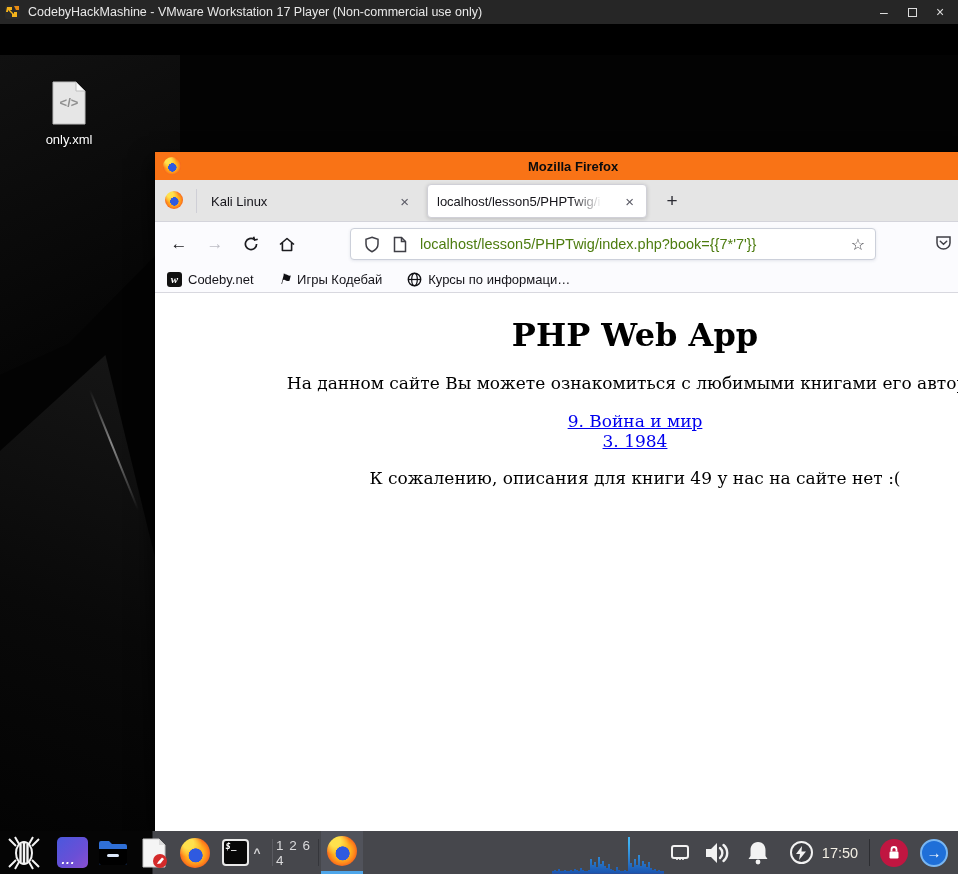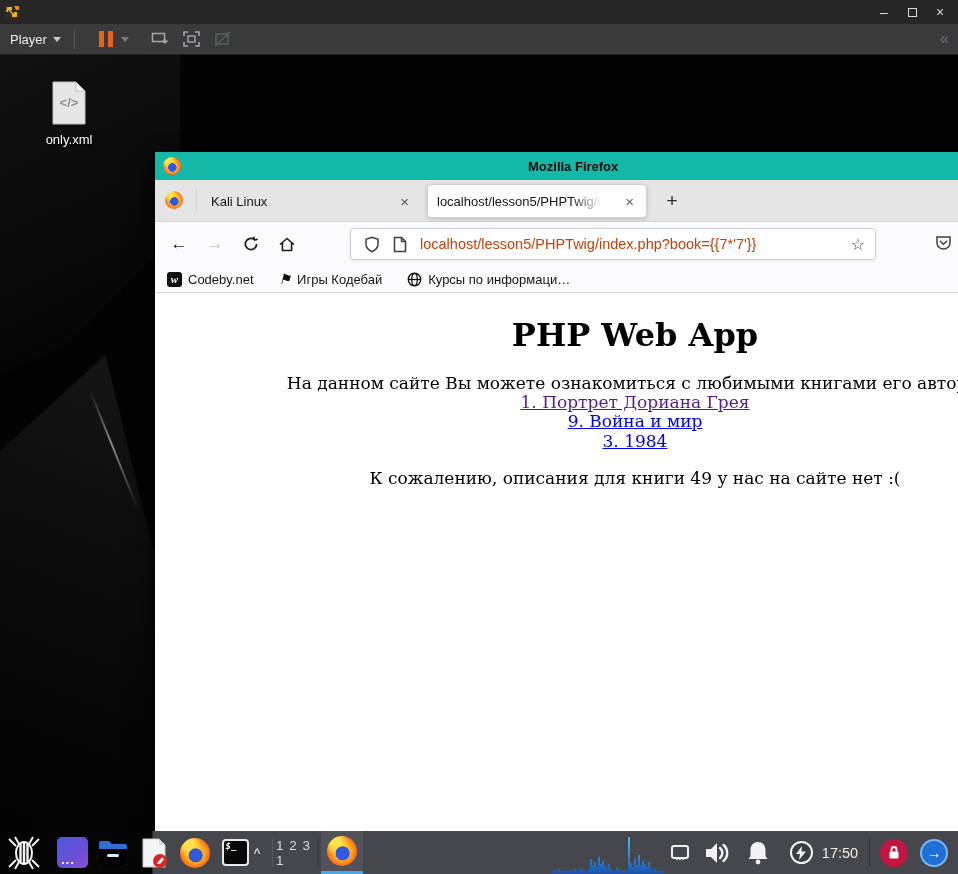--- a/index.html
+++ b/index.html
@@ -39,21 +39,21 @@
     background:linear-gradient(to bottom,rgba(255,255,255,0),rgba(255,255,255,.5) 45%,rgba(255,255,255,0));
     transform:rotate(-22deg); }
   .desktop-icon { position:absolute; left:34px; top:25px; width:70px; text-align:center; cursor:default; }
   .desktop-icon svg { display:block; margin:0 auto; }
   .desktop-icon .label { display:block; margin-top:6px; color:#fff; font-size:13px; text-shadow:0 1px 2px #000; }
   .file-glyph { font-size:13px; font-weight:bold; fill:#8f8f8f; }
 
   
   .ffwin { position:absolute; left:155px; top:152px; width:803px; height:679px; background:#fff;
     box-shadow:0 0 0 1px rgba(0,0,0,.25), -6px 6px 18px rgba(0,0,0,.55); }
-  .ff-titlebar { position:absolute; left:0; top:0; width:100%; height:28px; background:#14b8a6; }
+  .ff-titlebar { position:absolute; left:0; top:0; width:100%; height:28px; background:#f97316; }
   .ff-titlebar .ff-logo { position:absolute; left:8px; top:5px; }
   .ff-title { position:absolute; left:373px; top:7px; font-weight:bold; font-size:13px; color:#0c0c0d; }
   .ff-logo { width:18px; height:18px; border-radius:50%; display:block;
     background:
       radial-gradient(circle at 52% 58%, #2f5ae0 0 29%, rgba(0,0,0,0) 31%),
       radial-gradient(circle at 28% 18%, #ffe14d 0 16%, rgba(255,190,40,0) 42%),
       radial-gradient(circle at 50% 50%, #ffb21f 0 40%, #ff8a1b 58%, #f0541f 78%, #d7386a 100%); }
   .ff-tabstrip { position:absolute; left:0; top:28px; width:100%; height:42px; background:#e5e5e5;
     border-bottom:1px solid #d4d4db; }
   .ffview-btn { position:absolute; left:10px; top:11px; }
@@ -74,21 +74,21 @@
     font-size:17px; color:#1b1b1f; border-radius:4px; }
   .nav-back { left:11px; }
   .nav-fwd { left:47px; color:#bcbcc4; }
   .nav-reload { left:83px; }
   .nav-home { left:119px; }
   .urlbar { position:absolute; left:195px; top:6px; width:526px; height:32px; background:#fff;
     border:1px solid #ccd0da; border-radius:4px; box-shadow:0 1px 3px rgba(60,70,110,.12);
     display:flex; align-items:center; }
   .urlbar .shield { margin-left:13px; }
   .urlbar .pgicon { margin-left:13px; }
-  .url-text { margin-left:13px; font-size:14.5px; color:#c2410c; white-space:nowrap; overflow:hidden; flex:1; }
+  .url-text { margin-left:13px; font-size:14.5px; color:#4d7c0f; white-space:nowrap; overflow:hidden; flex:1; }
   .url-star { margin-right:10px; font-size:16px; color:#3f3f46; }
   .pocket-btn { position:absolute; left:779px; top:12px; }
   .ff-bookmarks { position:absolute; left:0; top:114px; width:100%; height:27px; background:#fbfbfe;
     border-bottom:1px solid #d8d8df; display:flex; align-items:center; padding-left:12px; gap:25px; }
   .bm-item { display:flex; align-items:center; gap:6px; font-size:13px; color:#15141a; white-space:nowrap; }
   .bm-codeby-icon { width:15px; height:15px; background:#111; border-radius:3px; color:#fff;
     font-family:"Liberation Serif",serif; font-style:italic; font-weight:bold; font-size:11px;
     display:flex; align-items:center; justify-content:center; }
   .bm-flag-icon { font-size:14px; color:#101014; line-height:1; }
 
@@ -141,56 +141,30 @@
 <body>
 
 <div class="screen">
 
   <div class="vm-titlebar">
     <svg class="vm-logo" viewBox="0 0 16 16">
       <rect x="0" y="1" width="15" height="14" rx="2" fill="#2b2b2b"></rect>
       <path d="M2 3 L7 3 L7 6 L5 6 L9 10 L9 8 L12 8 L12 13 L7 13 L7 10 L3 6 L3 8 L1 8 Z" fill="#f3b21b"></path>
       <path d="M9 2 L14 2 L14 6 L11 6 Z" fill="#e88a12"></path>
     </svg>
+    <span class="vm-title">CodebyHackMashine - VMware Workstation 17 Player (Non-commercial use only)</span>
     <div class="vm-controls">
       <span class="vm-ctl">–</span>
       <span class="vm-ctl">
           <i class="sq"></i>
         </span>
       <span class="vm-ctl">×</span>
     </div>
   </div>
 
-  <div class="vm-toolbar">
-    <div class="player-btn">
-      <span>Player</span>
-      <i class="caret-down"></i>
-    </div>
-    <i class="vm-sep"></i>
-    <div class="pause-btn">
-        <i></i>
-        <i></i>
-      </div>
-    <i class="caret-down dim"></i>
-    <div class="vm-tool-icons">
-      <svg width="19" height="18" viewBox="0 0 19 18">
-        <rect x="1.5" y="3.5" width="12" height="8" fill="none" stroke="#a2a8ae" stroke-width="1.5"></rect>
-        <path d="M14 9 v4 m0 0 l-2.5-2.5 m2.5 2.5 l2.5-2.5" stroke="#a2a8ae" stroke-width="1.5" fill="none"></path>
-      </svg>
-      <svg width="19" height="18" viewBox="0 0 19 18">
-        <path d="M2 6 V2 H6 M13 2 H17 V6 M17 12 V16 H13 M6 16 H2 V12" fill="none" stroke="#a2a8ae" stroke-width="1.6"></path>
-        <rect x="6" y="6" width="7" height="6" fill="none" stroke="#a2a8ae" stroke-width="1.4"></rect>
-      </svg>
-      <svg width="19" height="18" viewBox="0 0 19 18" opacity="0.38">
-        <rect x="3" y="4" width="12" height="10" fill="none" stroke="#8aa" stroke-width="1.4"></rect>
-        <path d="M2 16 L17 2" stroke="#8aa" stroke-width="1.4"></path>
-      </svg>
-    </div>
-    <span class="vm-collapse">«</span>
-  </div>
 
   <div class="desktop">
     <i class="facet-a"></i>
     <i class="facet-b"></i>
     <i class="facet-edge"></i>
     <div class="desktop-icon">
       <svg width="40" height="46" viewBox="0 0 40 46">
         <path d="M4 2 H27 L36 11 V44 H4 Z" fill="#e6e6e6" stroke="#bdbdbd" stroke-width="1"></path>
         <path d="M27 2 L36 11 H27 Z" fill="#fafafa" stroke="#bdbdbd" stroke-width="1"></path>
         <text x="20" y="27" text-anchor="middle" class="file-glyph">&lt;/&gt;</text>
@@ -272,21 +246,21 @@
         </svg>
         <span>Курсы по информаци…</span>
       </span>
     </div>
 
     <div class="ff-content">
       <div class="page-inner">
         <h1>PHP Web App</h1>
         <p class="books">
           <span>На данном сайте Вы можете ознакомиться с любимыми книгами его автора:</span><br>
-          <a class="visited">1. Портрет Дориана Грея</a><br>
+          <br>
           <a>9. Война и мир</a><br>
           <a>3. 1984</a>
         </p>
         <p>К сожалению, описания для книги 49 у нас на сайте нет :(</p>
       </div>
     </div>
   </div>
 
   <div class="taskbar">
     <div class="tb tb-kali">
@@ -321,21 +295,21 @@
       </svg>
     </div>
     <div class="tb tb-app tb-ffx">
       <i class="ff-logo"></i>
     </div>
     <div class="tb tb-app tb-term">
       <i class="term-sq">$_</i>
     </div>
     <div class="tb tb-chev">^</div>
     <i class="tb-sep sep-1"></i>
-    <div class="tb tb-ws">1 2 3 1</div>
+    <div class="tb tb-ws">1 2 6 4</div>
     <i class="tb-sep sep-2"></i>
     <div class="tb tb-app ff-task">
       <i class="ff-logo"></i>
     </div>
     <div class="tb tb-graph">
         <i class="gbar" style="height: 2px;"></i>
         <i class="gbar" style="height: 3px;"></i>
         <i class="gbar" style="height: 2px;"></i>
         <i class="gbar" style="height: 4px;"></i>
         <i class="gbar" style="height: 2px;"></i>

